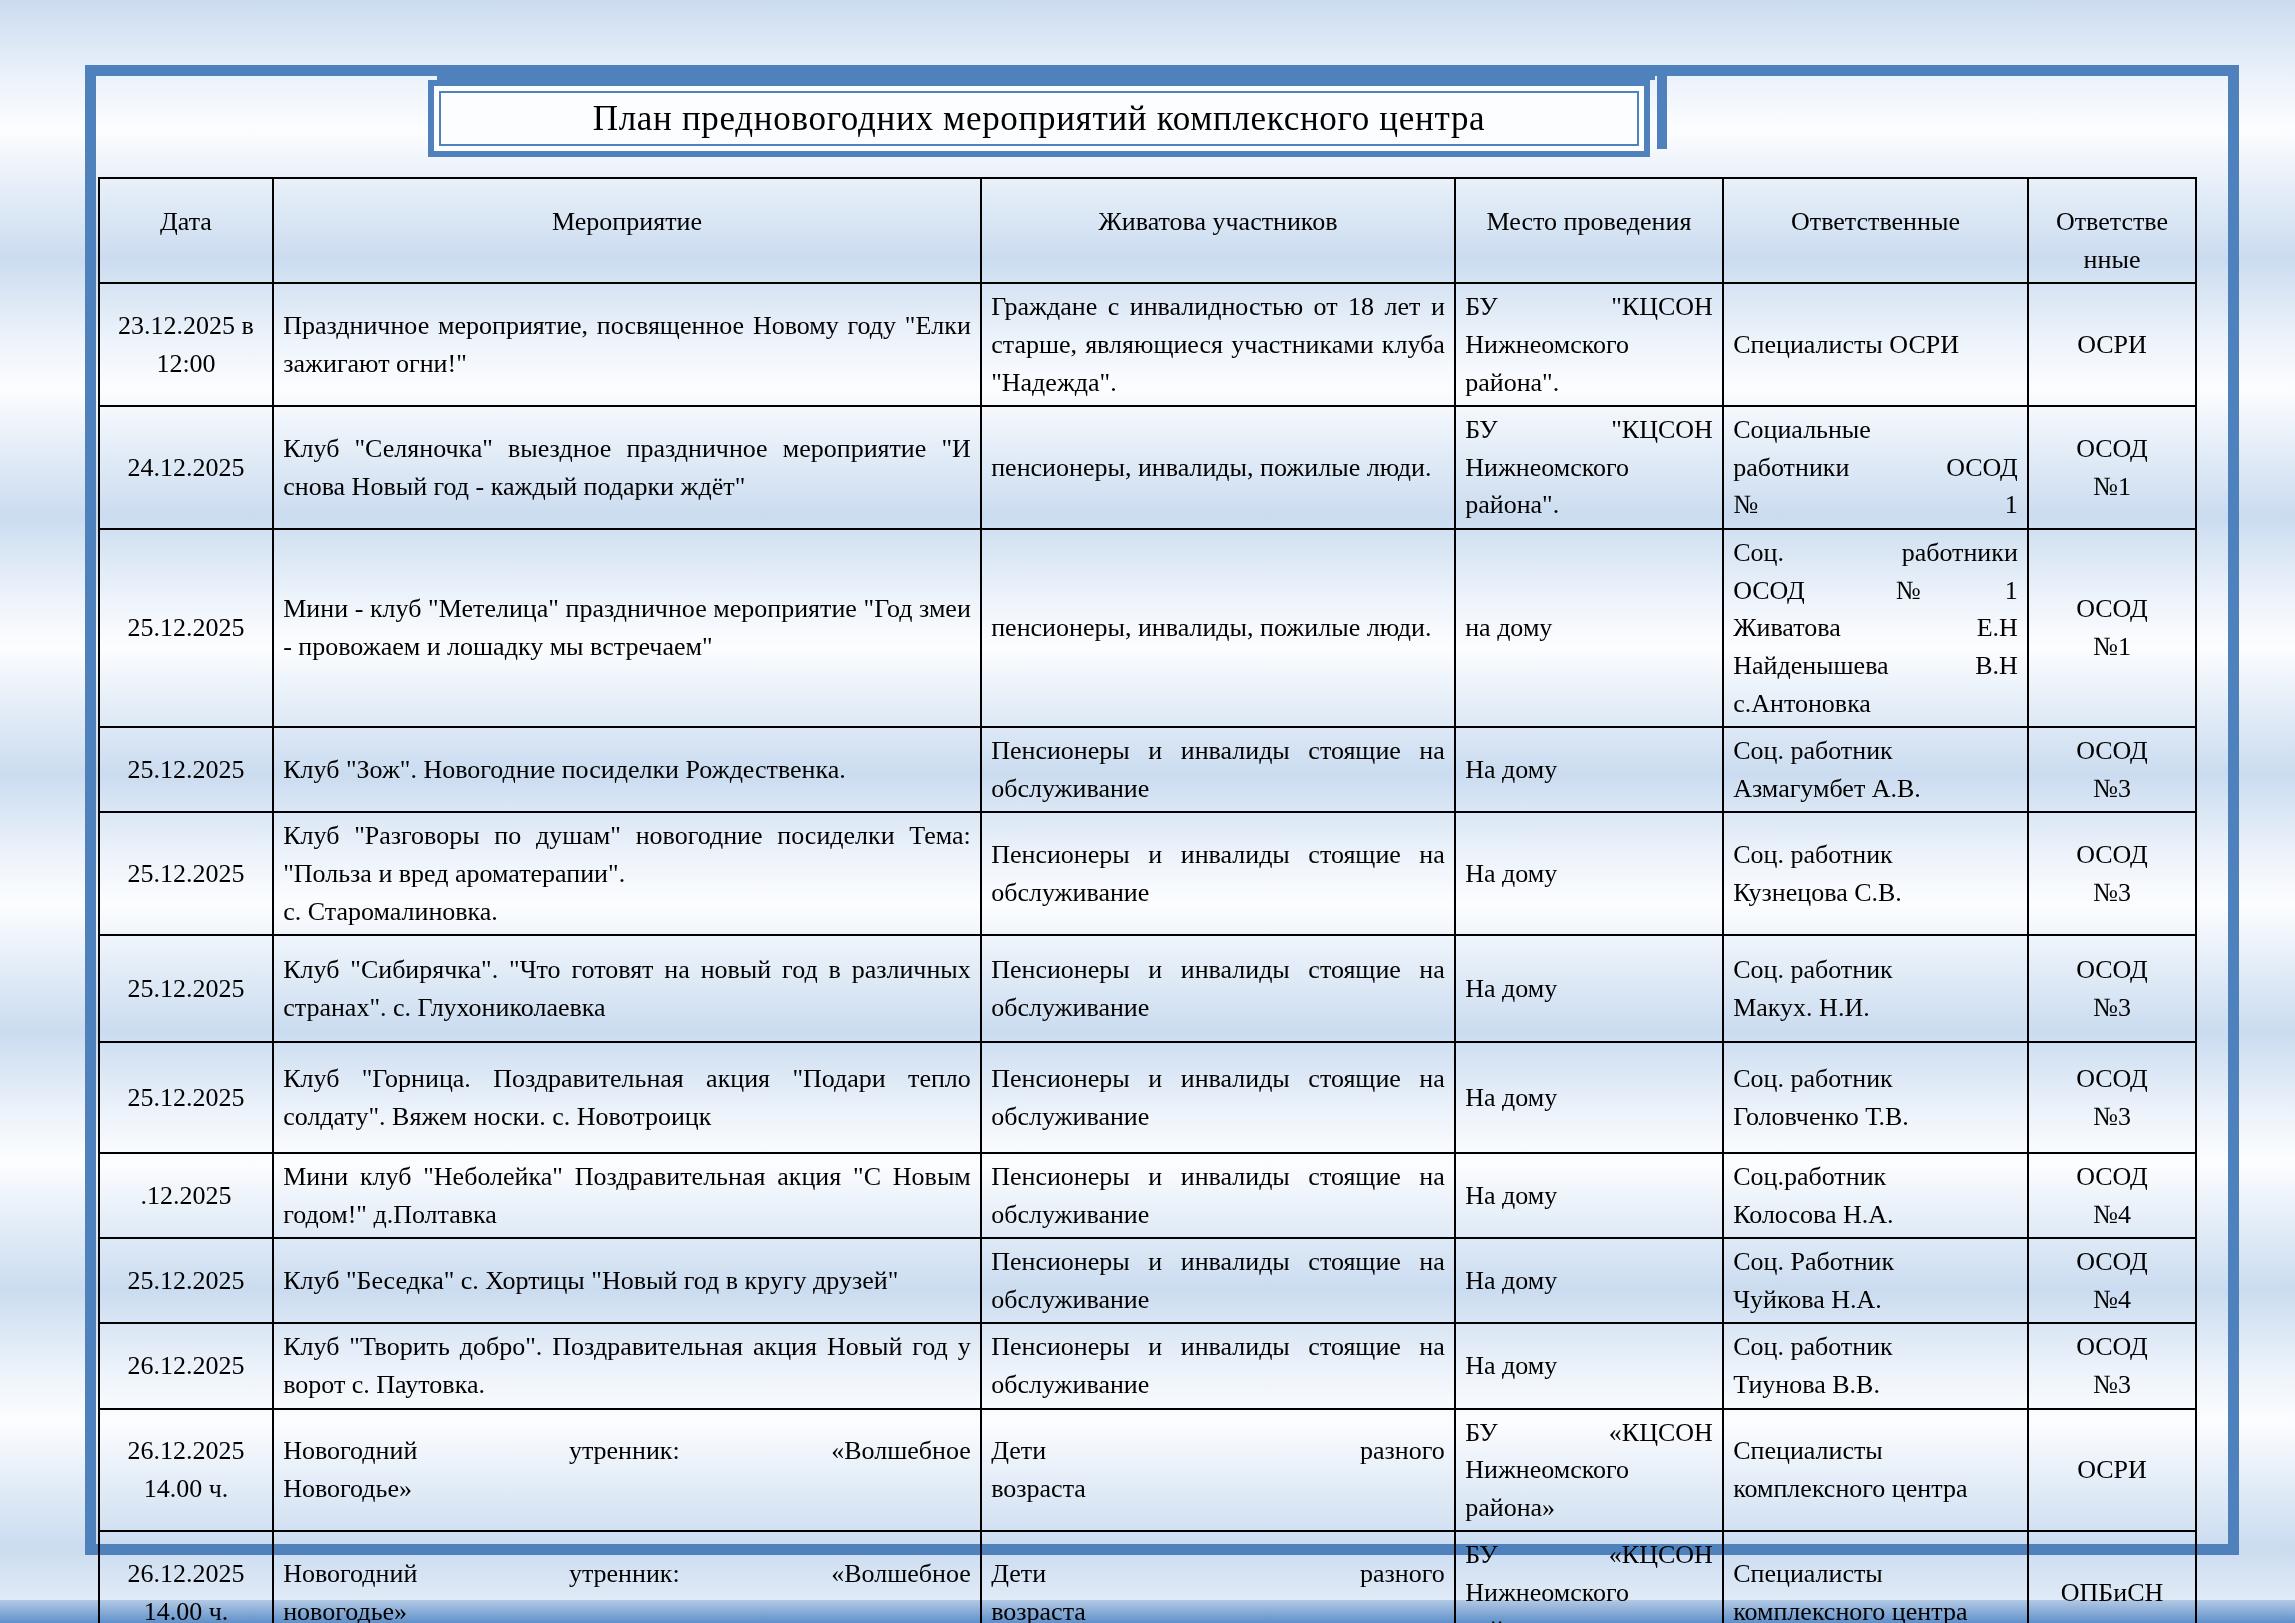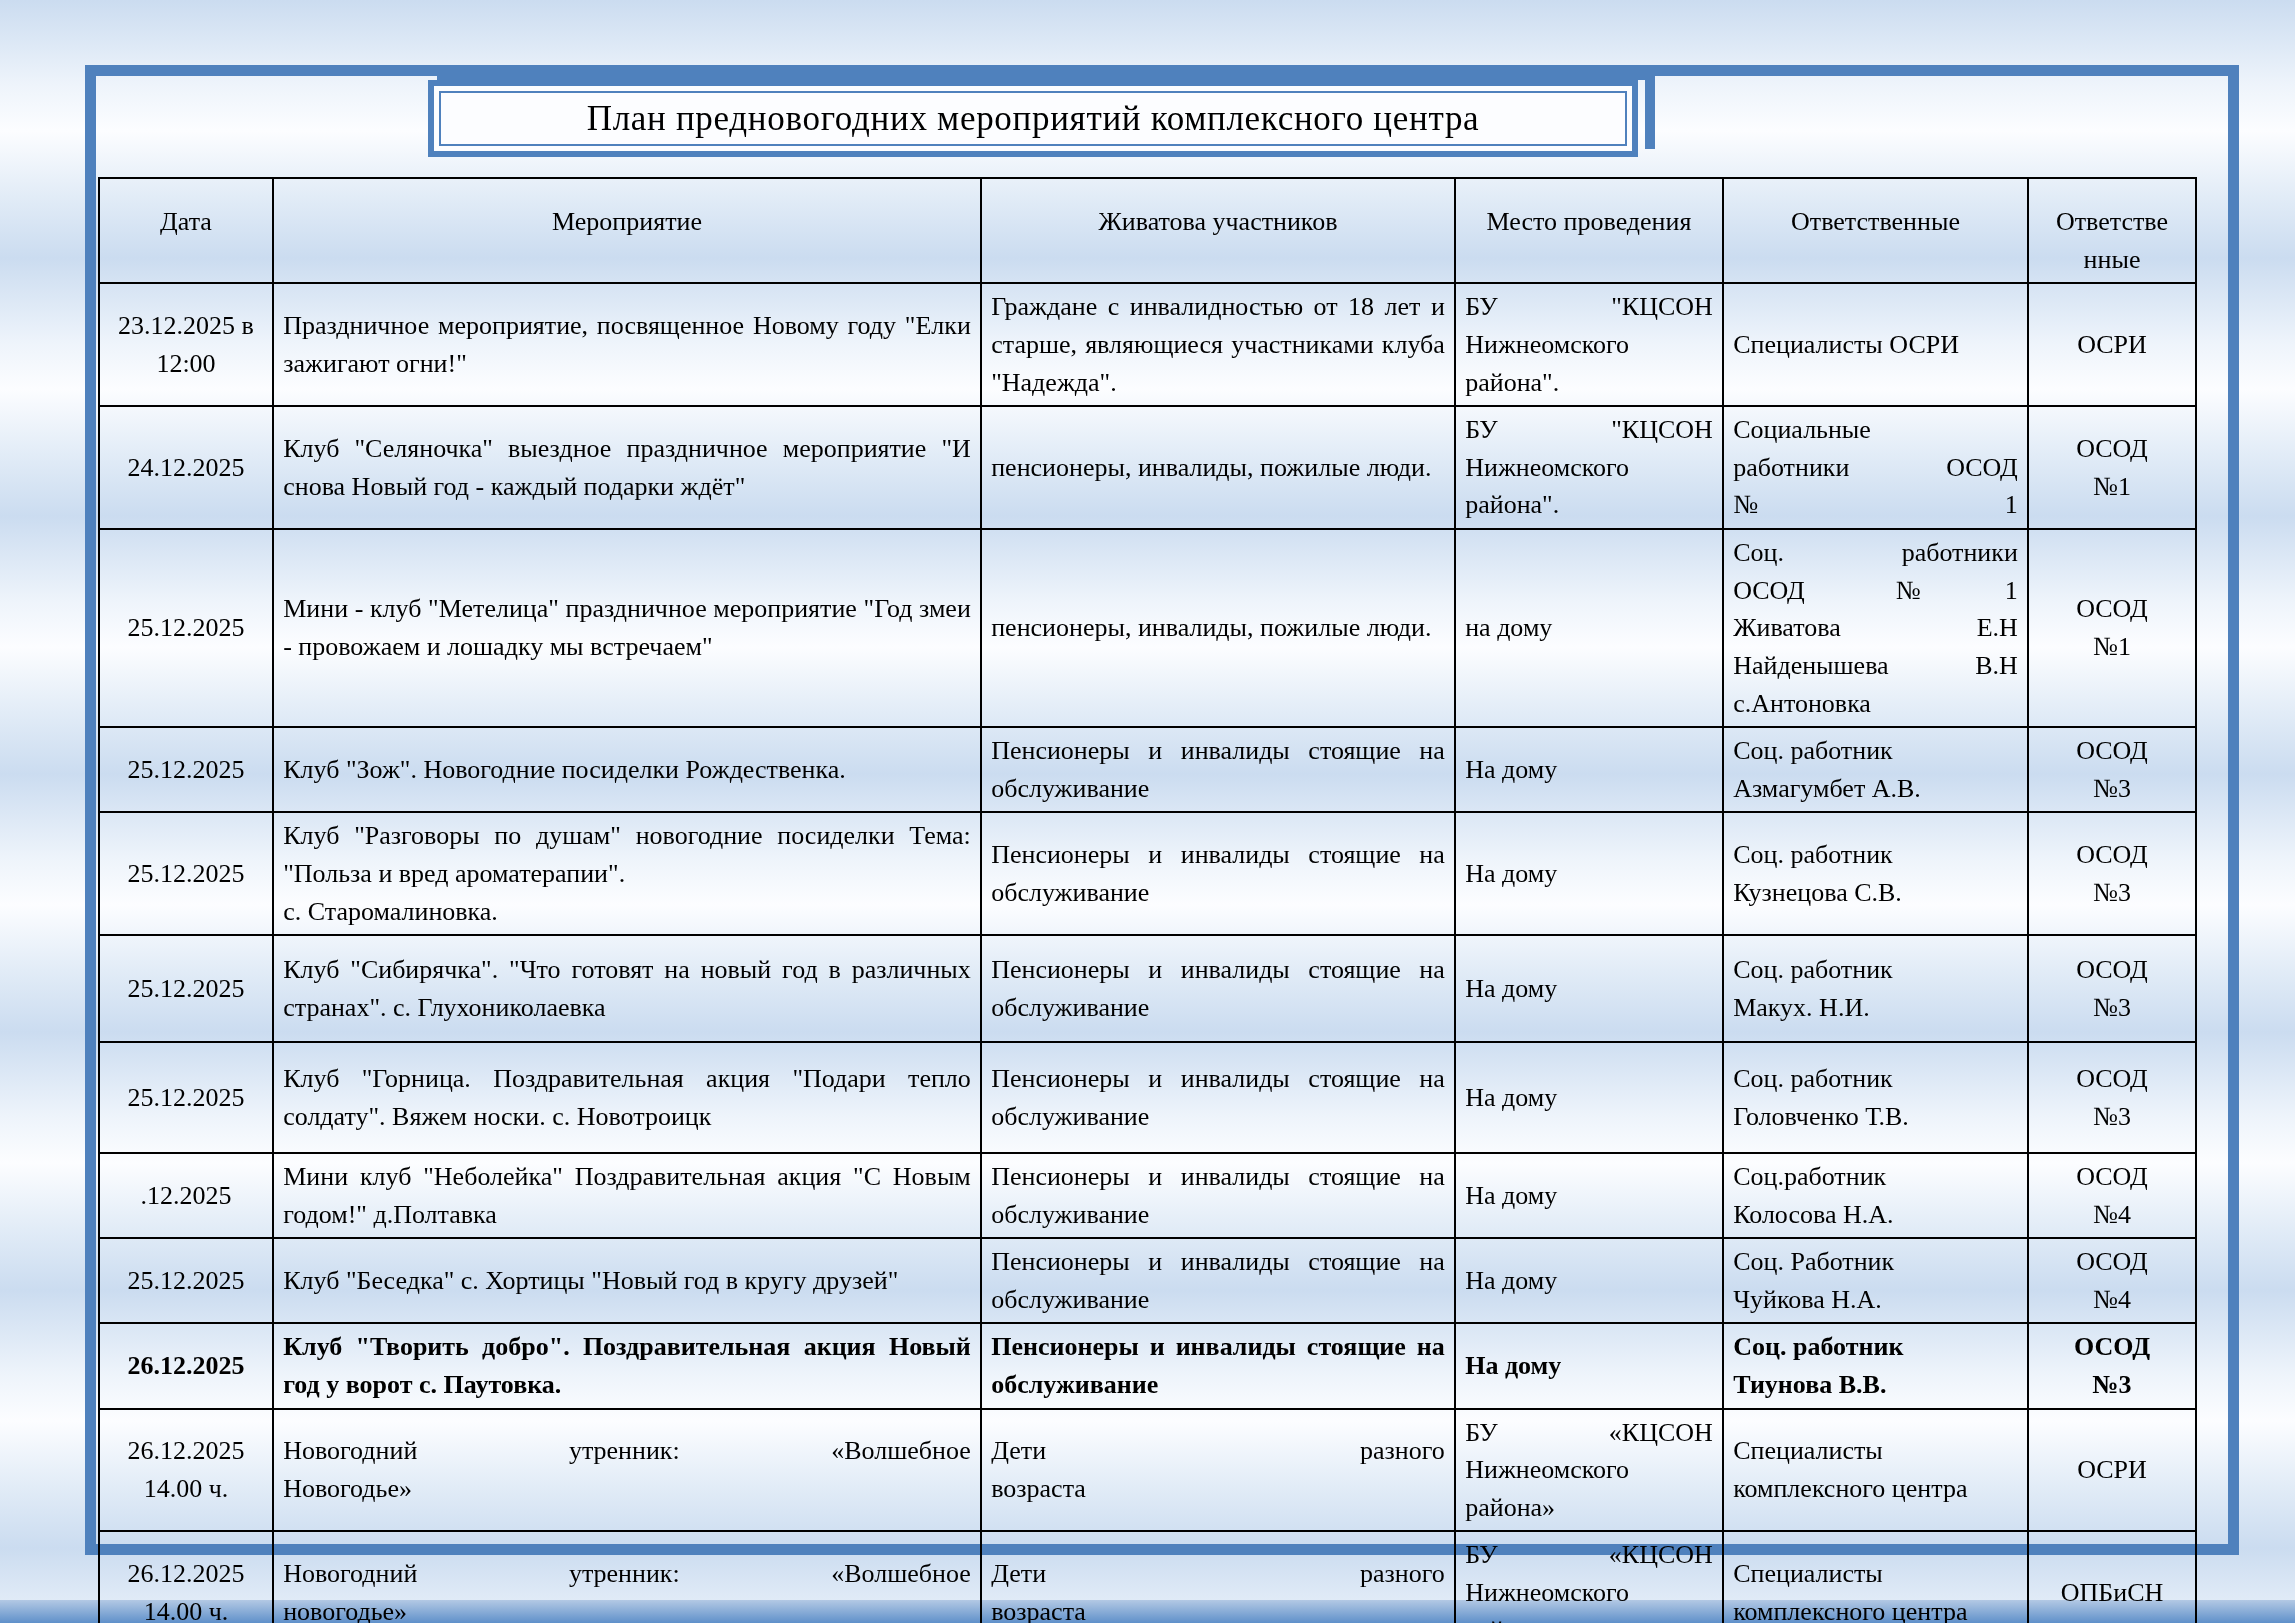--- a/index.html
+++ b/index.html
@@ -18,21 +18,21 @@
     width:2154px; height:1490px;
     border:11.8px solid #4f81bd;
     box-sizing:border-box;
   }
   .bottom-band {
     position:absolute; left:0; top:1600px; width:2295px; height:23px;
     background:linear-gradient(180deg,#b3c9e4,#5f90ca);
   }
 
   
-  .title-wrap { position:absolute; left:428px; top:80px; width:1210px; height:77px; }
+  .title-wrap { position:absolute; left:428px; top:80px; width:1210px; height:77px;padding-left:12px; }
   .band-top   { position:absolute; left:9.2px; top:-10.5px; width:1218px; height:10.5px; background:#4f81bd; }
   .band-right { position:absolute; right:-17px; top:-10.5px; width:10.5px; height:79px; background:#4f81bd; }
   .title-outer {
     position:absolute; left:0; top:0; width:100%; height:100%;
     border:6.5px solid #4f81bd; background:#fcfdff; padding:4.6px; box-sizing:border-box;
   }
   .title-inner {
     width:100%; height:100%; border:2.6px solid #4f81bd; box-sizing:border-box;
     display:flex; align-items:center; justify-content:center;
     font-size:35px; letter-spacing:0.7px; text-align:center;
@@ -70,21 +70,21 @@
   thead tr { height:65px; }
   tbody tr:nth-child(1)  { height:119px; }
   tbody tr:nth-child(2)  { height:109px; }
   tbody tr:nth-child(3)  { height:167px; }
   tbody tr:nth-child(4)  { height:80px; }
   tbody tr:nth-child(5)  { height:92px; }
   tbody tr:nth-child(6)  { height:107px; }
   tbody tr:nth-child(7)  { height:111px; }
   tbody tr:nth-child(8)  { height:71px; }
   tbody tr:nth-child(9)  { height:69px; }
-  tbody tr:nth-child(10) { height:72px;font-weight:bold; }
+  tbody tr:nth-child(10) { height:72px; }
   tbody tr:nth-child(11) { height:105px; }
   tbody tr:nth-child(12) { height:105px; }
 </style>
 </head>
 <body>
 
 <div class="frame"></div>
 <div class="bottom-band"></div>
 
 <div class="title-wrap">

